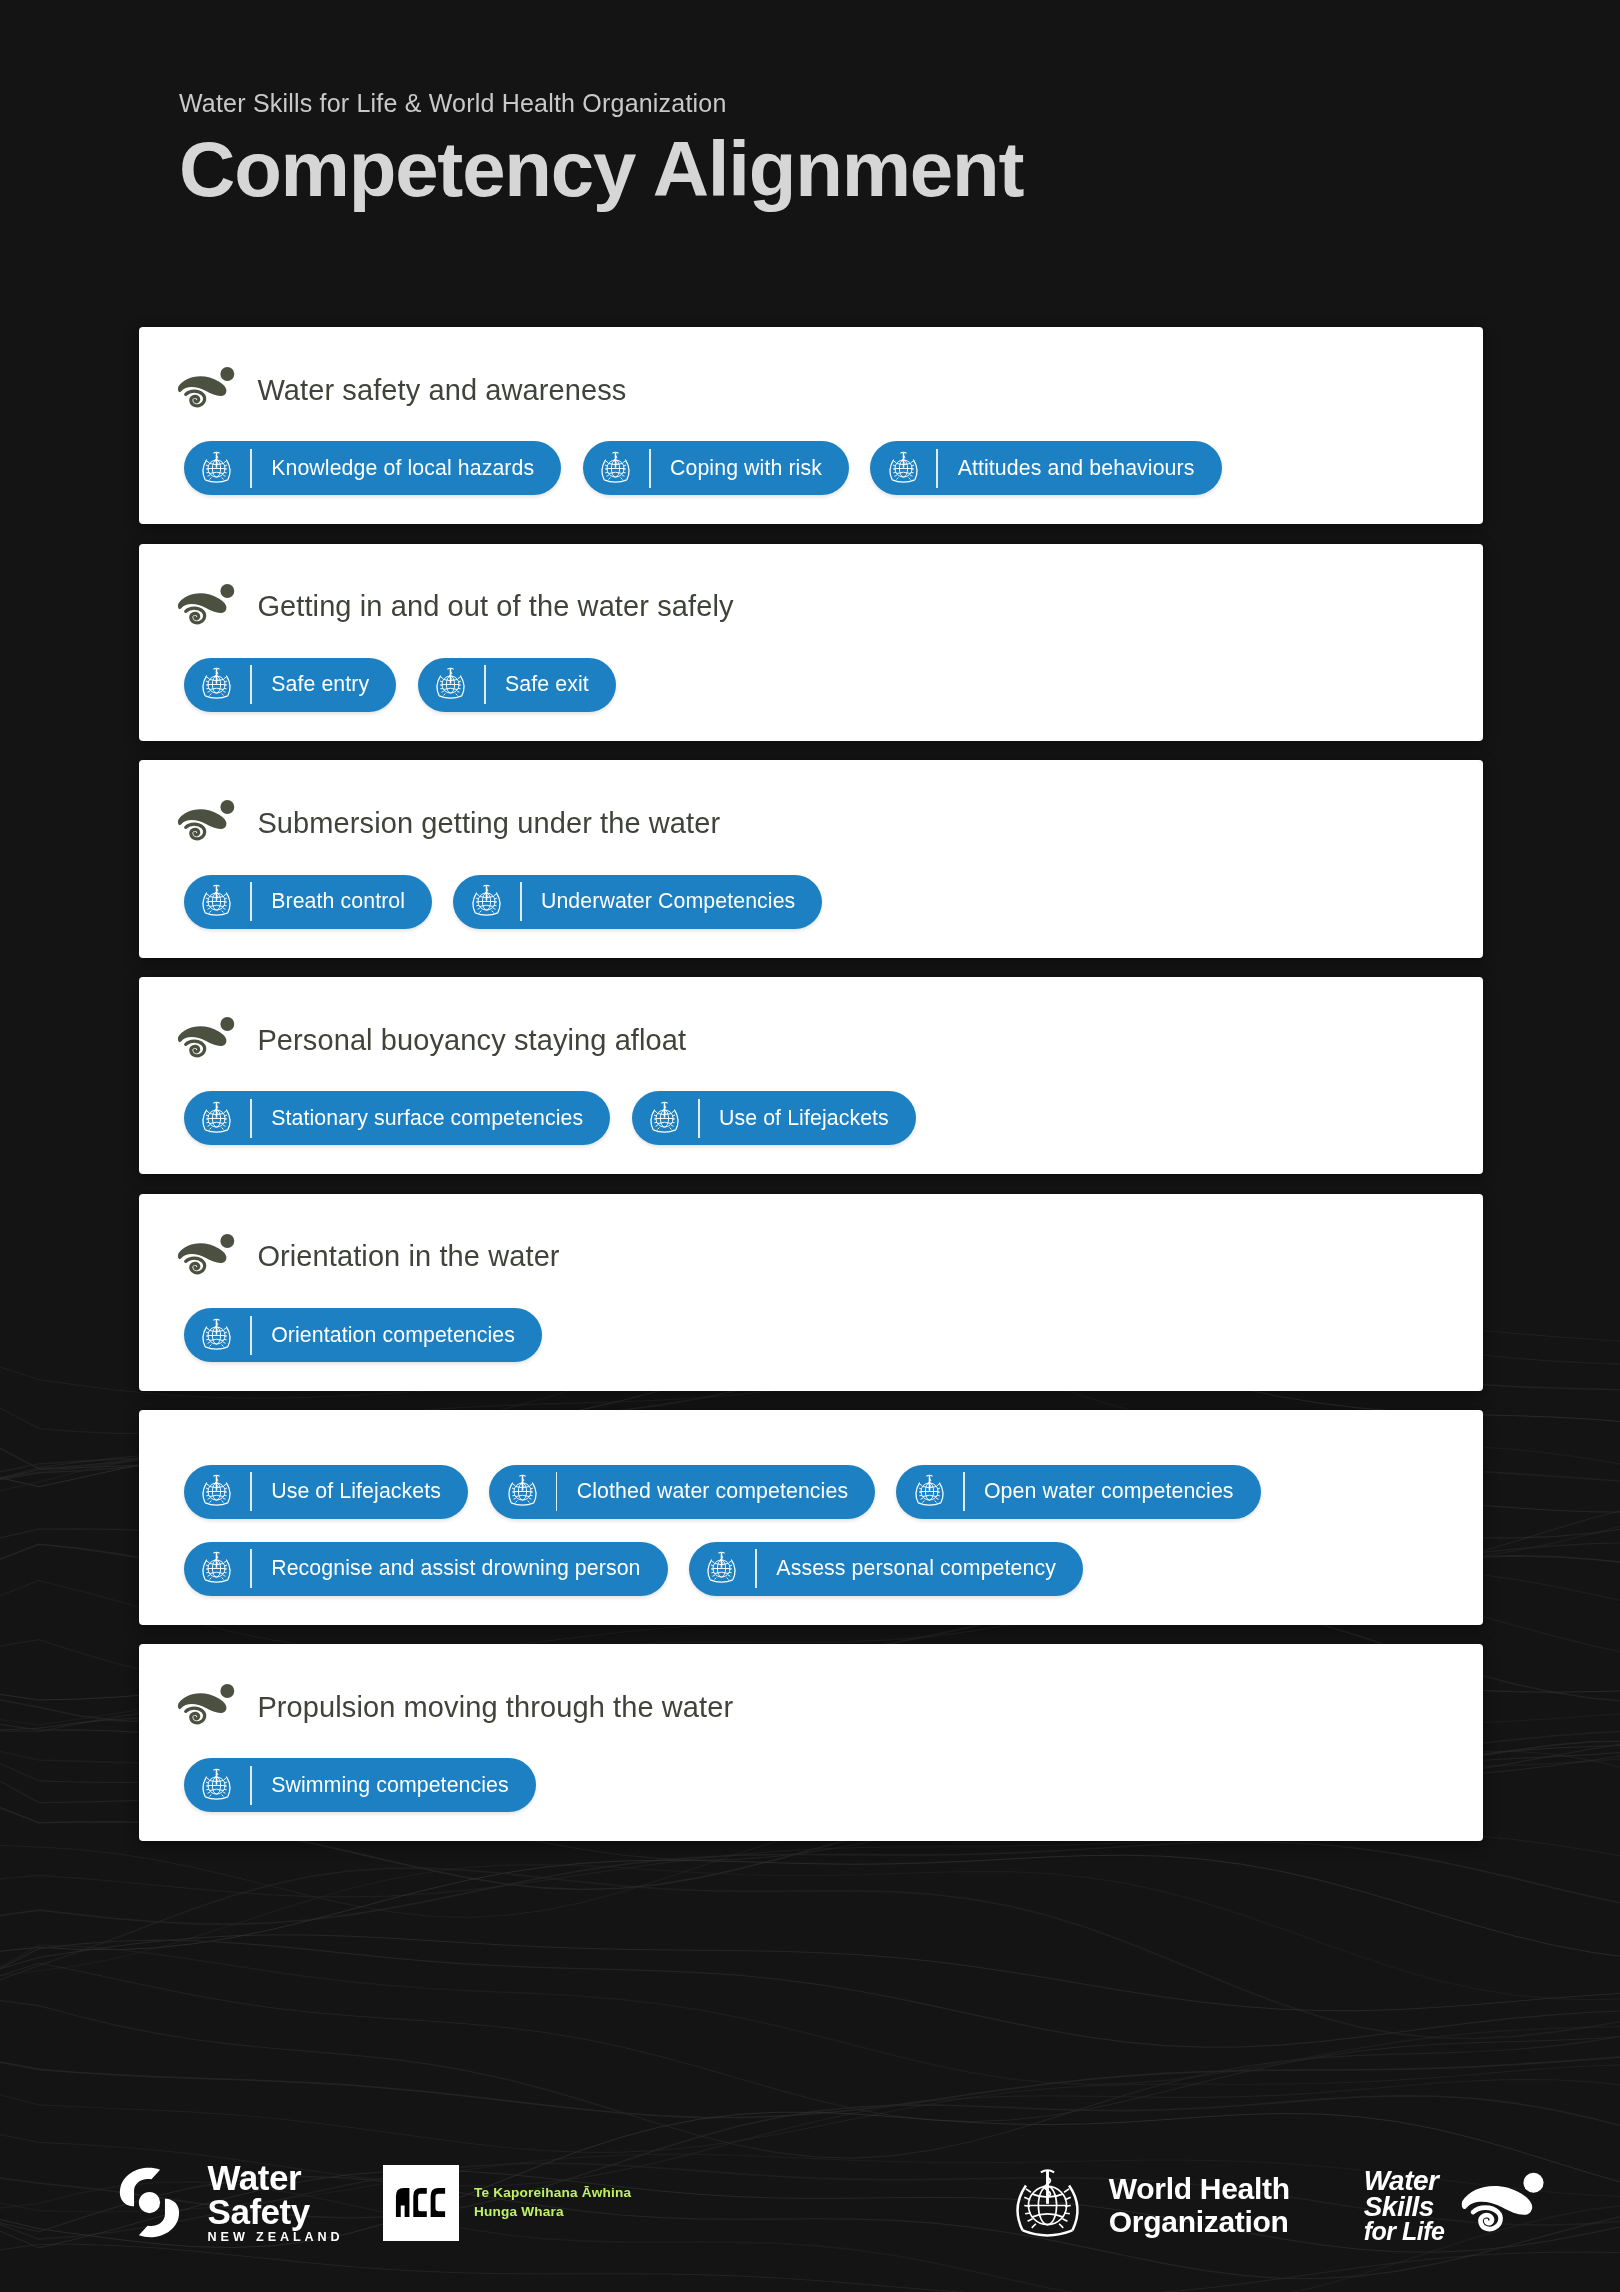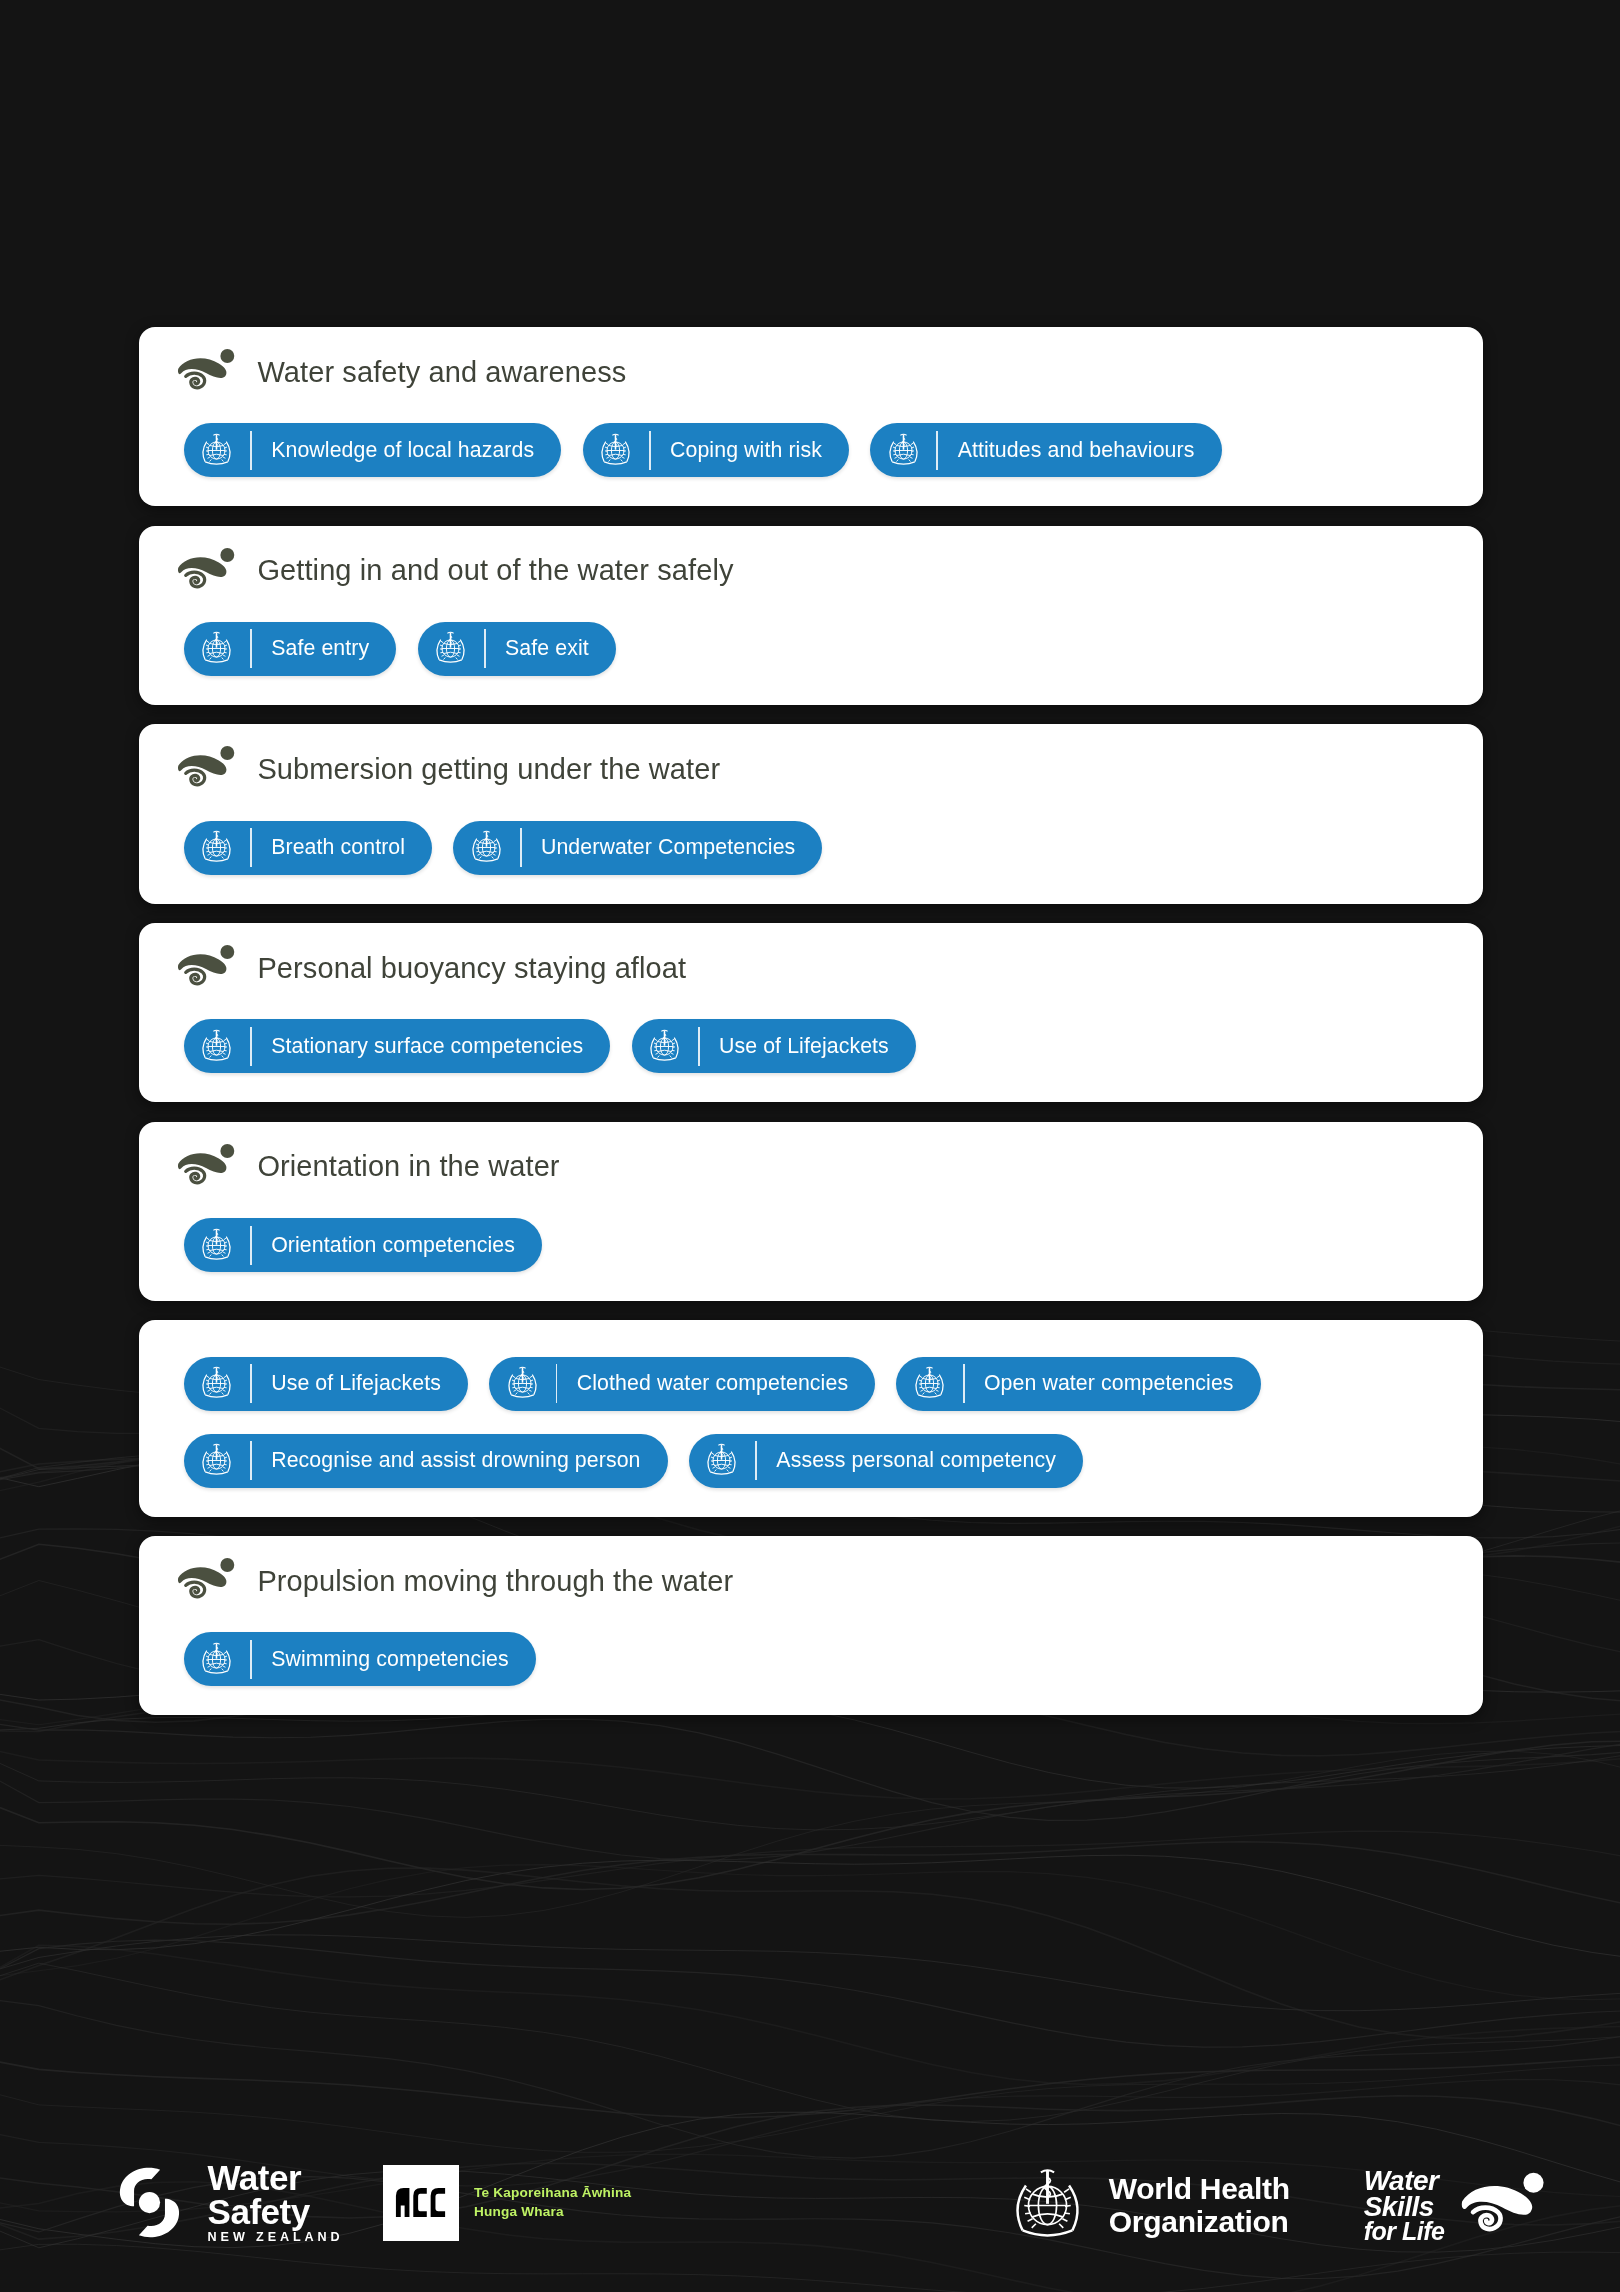--- a/index.html
+++ b/index.html
@@ -50,23 +50,23 @@
 
   
   .cards {
     position: absolute;
     left: 139px;
     top: 327px;
     width: 1344px;
   }
   .card {
     background: #ffffff;
-    border-radius: 16px;
+    border-radius: 4px;
     box-shadow: 0 3.9px 13.6px rgba(0,0,0,0.45);
-    padding: 15px 35px 29px 35px;
+    padding: 33px 35px 29px 35px;
     margin-bottom: 19.4px;
     position: relative;
   }
   .card-head {
     display: flex;
     align-items: center;
     gap: 19.4px;
     min-height: 60px;
   }
   .wsl-icon { width: 64px; height: 54px; flex: none; }
@@ -212,20 +212,24 @@
         <path d="M -20 920.390340418999 L 40 934.8 L 80 940.3 L 120 945.6 L 160 950.2 L 200 953.3 L 240 954.2 L 280 952.4 L 320 947.5 L 360 939.5 L 400 928.5 L 440 915.2 L 480 900.1 L 520 884.2 L 560 868.4 L 600 853.5 L 640 840.5 L 680 829.8 L 720 821.9 L 760 816.9 L 800 814.7 L 840 814.7 L 880 816.5 L 920 819.3 L 960 822.4 L 1000 825.1 L 1040 826.9 L 1080 827.4 L 1120 826.7 L 1160 824.9 L 1200 822.3 L 1240 819.5 L 1280 817.1 L 1320 816.0 L 1360 816.5 L 1400 819.3 L 1440 824.5 L 1480 832.2 L 1520 842.0 L 1560 853.4 L 1600 865.8 L 1640 878.1 L 1680 889.6" stroke="#4a4a4a" stroke-width="0.90" fill="none" opacity="0.84"></path>
         <path d="M -20 904.1486760860082 L 40 916.3 L 80 917.2 L 120 917.3 L 160 916.3 L 200 914.2 L 240 910.7 L 280 906.1 L 320 900.5 L 360 894.2 L 400 887.4 L 440 880.7 L 480 874.4 L 520 868.8 L 560 864.3 L 600 860.9 L 640 858.9 L 680 858.0 L 720 858.2 L 760 859.2 L 800 860.8 L 840 862.6 L 880 864.2 L 920 865.6 L 960 866.4 L 1000 866.7 L 1040 866.5 L 1080 865.9 L 1120 865.0 L 1160 864.3 L 1200 863.9 L 1240 864.2 L 1280 865.3 L 1320 867.3 L 1360 870.3 L 1400 874.1 L 1440 878.7 L 1480 883.6 L 1520 888.6 L 1560 893.3 L 1600 897.3 L 1640 900.2 L 1680 902.0" stroke="#363636" stroke-width="1.25" fill="none" opacity="0.45"></path>
         <path d="M -20 922.7660049354736 L 40 945.5 L 80 942.5 L 120 937.8 L 160 931.6 L 200 924.1 L 240 915.6 L 280 906.6 L 320 897.6 L 360 889.1 L 400 881.5 L 440 875.4 L 480 870.9 L 520 868.2 L 560 867.2 L 600 867.7 L 640 869.5 L 680 872.1 L 720 875.1 L 760 878.1 L 800 880.7 L 840 882.7 L 880 883.8 L 920 884.2 L 960 884.0 L 1000 883.3 L 1040 882.7 L 1080 882.3 L 1120 882.6 L 1160 883.9 L 1200 886.4 L 1240 890.0 L 1280 894.8 L 1320 900.6 L 1360 906.9 L 1400 913.2 L 1440 919.3 L 1480 924.4 L 1520 928.3 L 1560 930.5 L 1600 930.9 L 1640 929.5 L 1680 926.3" stroke="#363636" stroke-width="1.60" fill="none" opacity="0.58"></path>
         <path d="M -20 928.6252433069069 L 40 954.4 L 80 945.1 L 120 934.7 L 160 923.5 L 200 912.3 L 240 901.6 L 280 892.2 L 320 884.5 L 360 879.0 L 400 875.7 L 440 874.7 L 480 875.7 L 520 878.5 L 560 882.4 L 600 887.0 L 640 891.6 L 680 895.9 L 720 899.3 L 760 901.7 L 800 903.1 L 840 903.5 L 880 903.3 L 920 902.8 L 960 902.5 L 1000 902.8 L 1040 904.2 L 1080 906.9 L 1120 911.0 L 1160 916.5 L 1200 923.1 L 1240 930.4 L 1280 938.0 L 1320 945.1 L 1360 951.3 L 1400 955.9 L 1440 958.6 L 1480 958.9 L 1520 957.0 L 1560 952.8 L 1600 946.7 L 1640 939.1 L 1680 930.7" stroke="#4a4a4a" stroke-width="0.90" fill="none" opacity="0.71"></path>
         <path d="M -20 923.8911496793005 L 40 938.1 L 80 924.8 L 120 912.3 L 160 901.2 L 200 892.1 L 240 885.6 L 280 881.8 L 320 881.0 L 360 882.7 L 400 886.6 L 440 892.1 L 480 898.5 L 520 905.1 L 560 911.3 L 600 916.6 L 640 920.6 L 680 923.3 L 720 924.6 L 760 925.0 L 800 924.8 L 840 924.5 L 880 924.8 L 920 926.1 L 960 928.8 L 1000 933.1 L 1040 938.9 L 1080 946.1 L 1120 954.2 L 1160 962.6 L 1200 970.7 L 1240 977.7 L 1280 982.9 L 1320 985.9 L 1360 986.1 L 1400 983.6 L 1440 978.4 L 1480 970.8 L 1520 961.4 L 1560 950.8 L 1600 939.9 L 1640 929.3 L 1680 919.8" stroke="#363636" stroke-width="1.25" fill="none" opacity="0.84"></path>
         <path d="M -20 915.8664048965397 L 40 908.7 L 80 898.4 L 120 891.1 L 160 887.1 L 200 886.4 L 240 889.0 L 280 894.2 L 320 901.5 L 360 910.0 L 400 918.9 L 440 927.4 L 480 934.8 L 520 940.8 L 560 945.0 L 600 947.5 L 640 948.6 L 680 948.8 L 720 948.6 L 760 948.8 L 800 949.8 L 840 952.2 L 880 956.3 L 920 962.2 L 960 969.6 L 1000 978.1 L 1040 987.1 L 1080 995.8 L 1120 1003.4 L 1160 1009.1 L 1200 1012.2 L 1240 1012.3 L 1280 1009.2 L 1320 1002.9 L 1360 993.9 L 1400 982.6 L 1440 969.9 L 1480 956.7 L 1520 943.8 L 1560 932.1 L 1600 922.3 L 1640 914.8 L 1680 909.8" stroke="#363636" stroke-width="1.60" fill="none" opacity="0.45"></path>
         <path d="M -20 959.3401954888632 L 40 950.9 L 80 950.8 L 120 952.1 L 160 954.5 L 200 957.9 L 240 961.9 L 280 966.0 L 320 970.1 L 360 973.7 L 400 976.7 L 440 978.9 L 480 980.3 L 520 981.1 L 560 981.3 L 600 981.2 L 640 981.2 L 680 981.4 L 720 982.1 L 760 983.4 L 800 985.4 L 840 988.1 L 880 991.2 L 920 994.6 L 960 997.9 L 1000 1000.8 L 1040 1003.0 L 1080 1004.2 L 1120 1004.1 L 1160 1002.8 L 1200 1000.1 L 1240 996.3 L 1280 991.5 L 1320 986.1 L 1360 980.4 L 1400 974.9 L 1440 969.8 L 1480 965.5 L 1520 962.2 L 1560 960.1 L 1600 959.0 L 1640 958.9 L 1680 959.6" stroke="#4a4a4a" stroke-width="0.90" fill="none" opacity="0.58"></path>
       </g>
   </svg>
 
+  <div class="header">
+    <div class="eyebrow">Water Skills for Life &amp; World Health Organization</div>
+    <div class="main-title">Competency Alignment</div>
+  </div>
 
   <div class="cards" id="cards-container">
       <div class="card">
       <div class="card-head">
         <svg class="wsl-icon" viewBox="0 0 120 100">
           <circle cx="100" cy="20" r="13" fill="#4b5040"></circle>
           <path d="M8 44 C22 22 58 18 84 34 C96 41 102 50 96 58 C90 65 74 60 60 52 C42 42 22 42 14 52 C10 57 6 52 8 44 Z" fill="#4b5040"></path>
           <path d="M22 58 C30 50 46 50 54 58 C60 64 58 74 50 78 C43 82 34 79 32 72 C30 66 35 61 41 62 C46 63 48 68 45 71 C43 73 39 72 39 69" fill="none" stroke="#4b5040" stroke-width="6" stroke-linecap="round"></path>
         </svg>
         <div class="card-title">Water safety and awareness</div>

